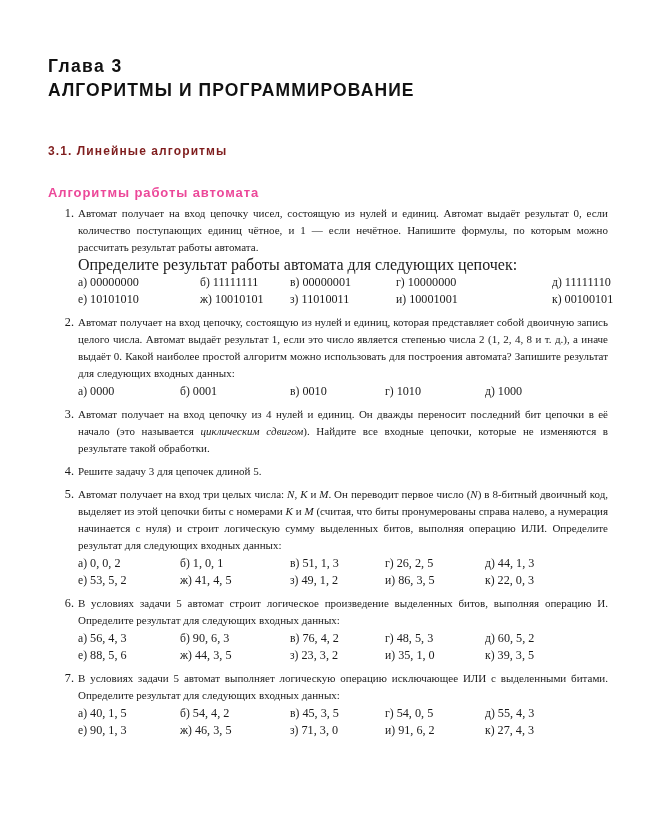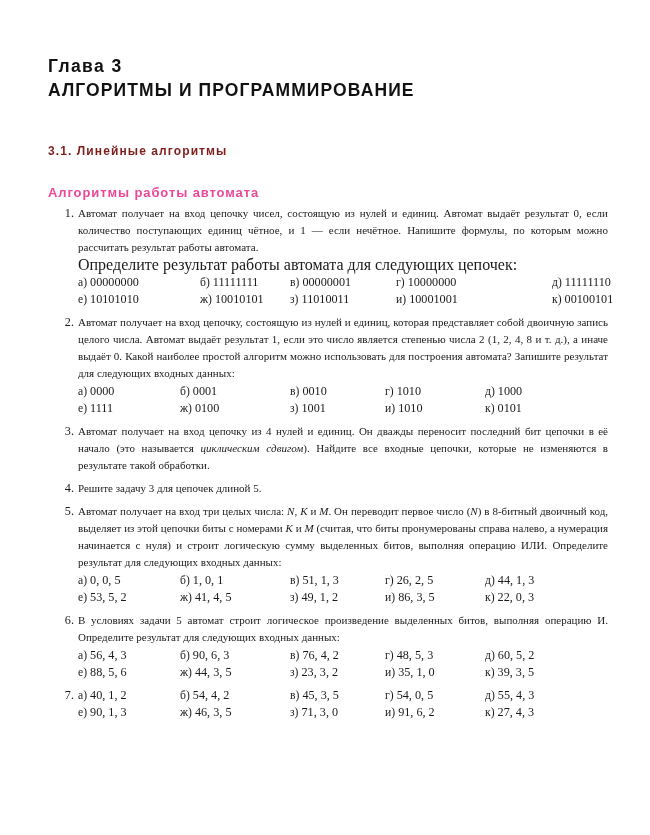--- a/index.html
+++ b/index.html
@@ -193,43 +193,36 @@
         <div class="task-number">2.</div>
         <div class="task-body">Автомат получает на вход цепочку, состоящую из нулей и единиц, которая представляет собой двоичную запись целого числа. Автомат выдаёт результат 1, если это число является степенью числа 2 (1, 2, 4, 8 и т. д.), а иначе выдаёт 0. Какой наиболее простой алгоритм можно использовать для построения автомата? Запишите результат для следующих входных данных:</div>
         <div class="options">
           <div class="opt-row">
             <span class="opt c0"><span class="opt-letter">а)</span> <span class="opt-value">0000</span></span>
             <span class="opt c1"><span class="opt-letter">б)</span> <span class="opt-value">0001</span></span>
             <span class="opt c2"><span class="opt-letter">в)</span> <span class="opt-value">0010</span></span>
             <span class="opt c3"><span class="opt-letter">г)</span> <span class="opt-value">1010</span></span>
             <span class="opt c4"><span class="opt-letter">д)</span> <span class="opt-value">1000</span></span>
           </div>
-          <div class="opt-row">
-            <span class="opt c0"><span class="opt-letter">е)</span> <span class="opt-value">1111</span></span>
-            <span class="opt c1"><span class="opt-letter">ж)</span> <span class="opt-value">0100</span></span>
-            <span class="opt c2"><span class="opt-letter">з)</span> <span class="opt-value">1001</span></span>
-            <span class="opt c3"><span class="opt-letter">и)</span> <span class="opt-value">1010</span></span>
-            <span class="opt c4"><span class="opt-letter">к)</span> <span class="opt-value">0101</span></span>
-          </div>
         </div>
       </div>
       <div class="task">
         <div class="task-number">3.</div>
         <div class="task-body">Автомат получает на вход цепочку из 4 нулей и единиц. Он дважды переносит последний бит цепочки в её начало (это называется <i class="var">циклическим сдвигом</i>). Найдите все входные цепочки, которые не изменяются в результате такой обработки.</div>
       </div>
       <div class="task">
         <div class="task-number">4.</div>
         <div class="task-body">Решите задачу 3 для цепочек длиной 5.</div>
       </div>
       <div class="task">
         <div class="task-number">5.</div>
         <div class="task-body">Автомат получает на вход три целых числа: <i class="var">N</i>, <i class="var">K</i> и <i class="var">M</i>. Он переводит первое число (<i class="var">N</i>) в 8-битный двоичный код, выделяет из этой цепочки биты с номерами <i class="var">K</i> и <i class="var">M</i> (считая, что биты пронумерованы справа налево, а нумерация начинается с нуля) и строит логическую сумму выделенных битов, выполняя операцию ИЛИ. Определите результат для следующих входных данных:</div>
         <div class="options">
           <div class="opt-row">
-            <span class="opt c0"><span class="opt-letter">а)</span> <span class="opt-value">0, 0, 5</span></span>
+            <span class="opt c0"><span class="opt-letter">а)</span> <span class="opt-value">0, 0, 2</span></span>
             <span class="opt c1"><span class="opt-letter">б)</span> <span class="opt-value">1, 0, 1</span></span>
             <span class="opt c2"><span class="opt-letter">в)</span> <span class="opt-value">51, 1, 3</span></span>
             <span class="opt c3"><span class="opt-letter">г)</span> <span class="opt-value">26, 2, 5</span></span>
             <span class="opt c4"><span class="opt-letter">д)</span> <span class="opt-value">44, 1, 3</span></span>
           </div>
           <div class="opt-row">
             <span class="opt c0"><span class="opt-letter">е)</span> <span class="opt-value">53, 5, 2</span></span>
             <span class="opt c1"><span class="opt-letter">ж)</span> <span class="opt-value">41, 4, 5</span></span>
             <span class="opt c2"><span class="opt-letter">з)</span> <span class="opt-value">49, 1, 2</span></span>
             <span class="opt c3"><span class="opt-letter">и)</span> <span class="opt-value">86, 3, 5</span></span>
@@ -252,23 +245,24 @@
             <span class="opt c0"><span class="opt-letter">е)</span> <span class="opt-value">88, 5, 6</span></span>
             <span class="opt c1"><span class="opt-letter">ж)</span> <span class="opt-value">44, 3, 5</span></span>
             <span class="opt c2"><span class="opt-letter">з)</span> <span class="opt-value">23, 3, 2</span></span>
             <span class="opt c3"><span class="opt-letter">и)</span> <span class="opt-value">35, 1, 0</span></span>
             <span class="opt c4"><span class="opt-letter">к)</span> <span class="opt-value">39, 3, 5</span></span>
           </div>
         </div>
       </div>
       <div class="task">
         <div class="task-number">7.</div>
-        <div class="options">
-          <div class="opt-row">
-            <span class="opt c0"><span class="opt-letter">а)</span> <span class="opt-value">40, 1, 2</span></span>
+        <div class="task-body">В условиях задачи 5 автомат выполняет логическую операцию исключающее ИЛИ с выделенными битами. Определите результат для следующих входных данных:</div>
+        <div class="options">
+          <div class="opt-row">
+            <span class="opt c0"><span class="opt-letter">а)</span> <span class="opt-value">40, 1, 5</span></span>
             <span class="opt c1"><span class="opt-letter">б)</span> <span class="opt-value">54, 4, 2</span></span>
             <span class="opt c2"><span class="opt-letter">в)</span> <span class="opt-value">45, 3, 5</span></span>
             <span class="opt c3"><span class="opt-letter">г)</span> <span class="opt-value">54, 0, 5</span></span>
             <span class="opt c4"><span class="opt-letter">д)</span> <span class="opt-value">55, 4, 3</span></span>
           </div>
           <div class="opt-row">
             <span class="opt c0"><span class="opt-letter">е)</span> <span class="opt-value">90, 1, 3</span></span>
             <span class="opt c1"><span class="opt-letter">ж)</span> <span class="opt-value">46, 3, 5</span></span>
             <span class="opt c2"><span class="opt-letter">з)</span> <span class="opt-value">71, 3, 0</span></span>
             <span class="opt c3"><span class="opt-letter">и)</span> <span class="opt-value">91, 6, 2</span></span>

